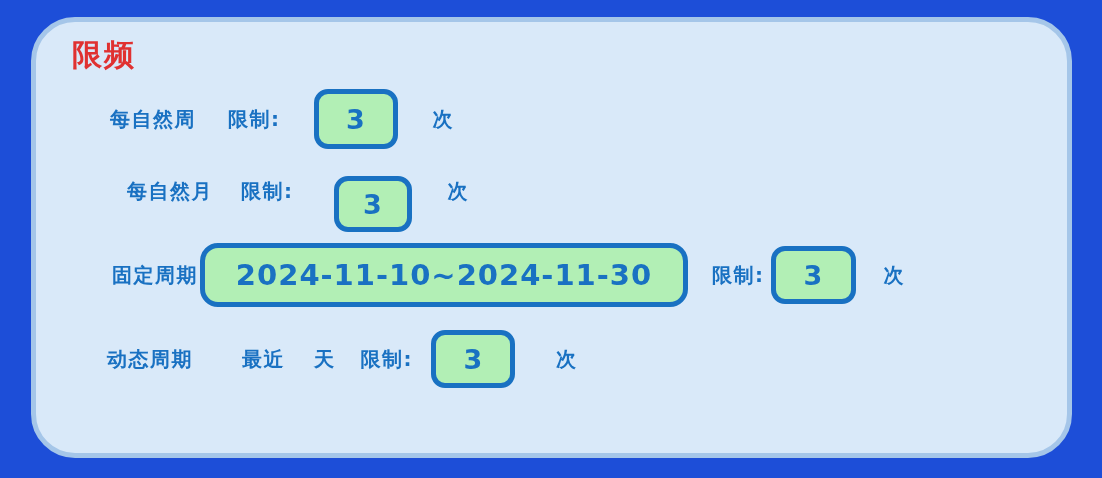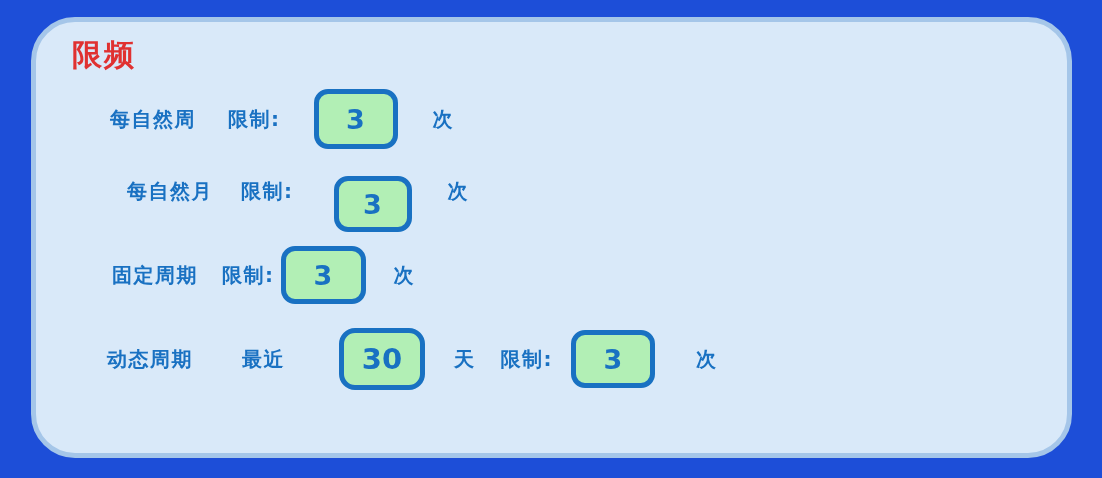--- a/index.html
+++ b/index.html
@@ -104,29 +104,29 @@
 
     <div class="row row-monthly">
       <span class="lbl">每自然月</span>
       <span class="lbl limit-lbl">限制:</span>
       <span class="field">3</span>
       <span class="lbl unit">次</span>
     </div>
 
     <div class="row row-fixed">
       <span class="lbl">固定周期</span>
+      <span class="field period-field">2024-11-10~2024-11-30</span>
       <span class="lbl limit-lbl">限制:</span>
       <span class="field field-sm">3</span>
       <span class="lbl unit">次</span>
     </div>
 
     <div class="row row-dynamic">
       <span class="lbl">动态周期</span>
       <span class="lbl recent-lbl">最近</span>
-      <span class="field days-field">30</span>
       <span class="lbl recent-unit">天</span>
       <span class="lbl limit-lbl">限制:</span>
       <span class="field field-sm">3</span>
       <span class="lbl unit">次</span>
     </div>
 
   </div>
 </div>
 
 </body></html>

